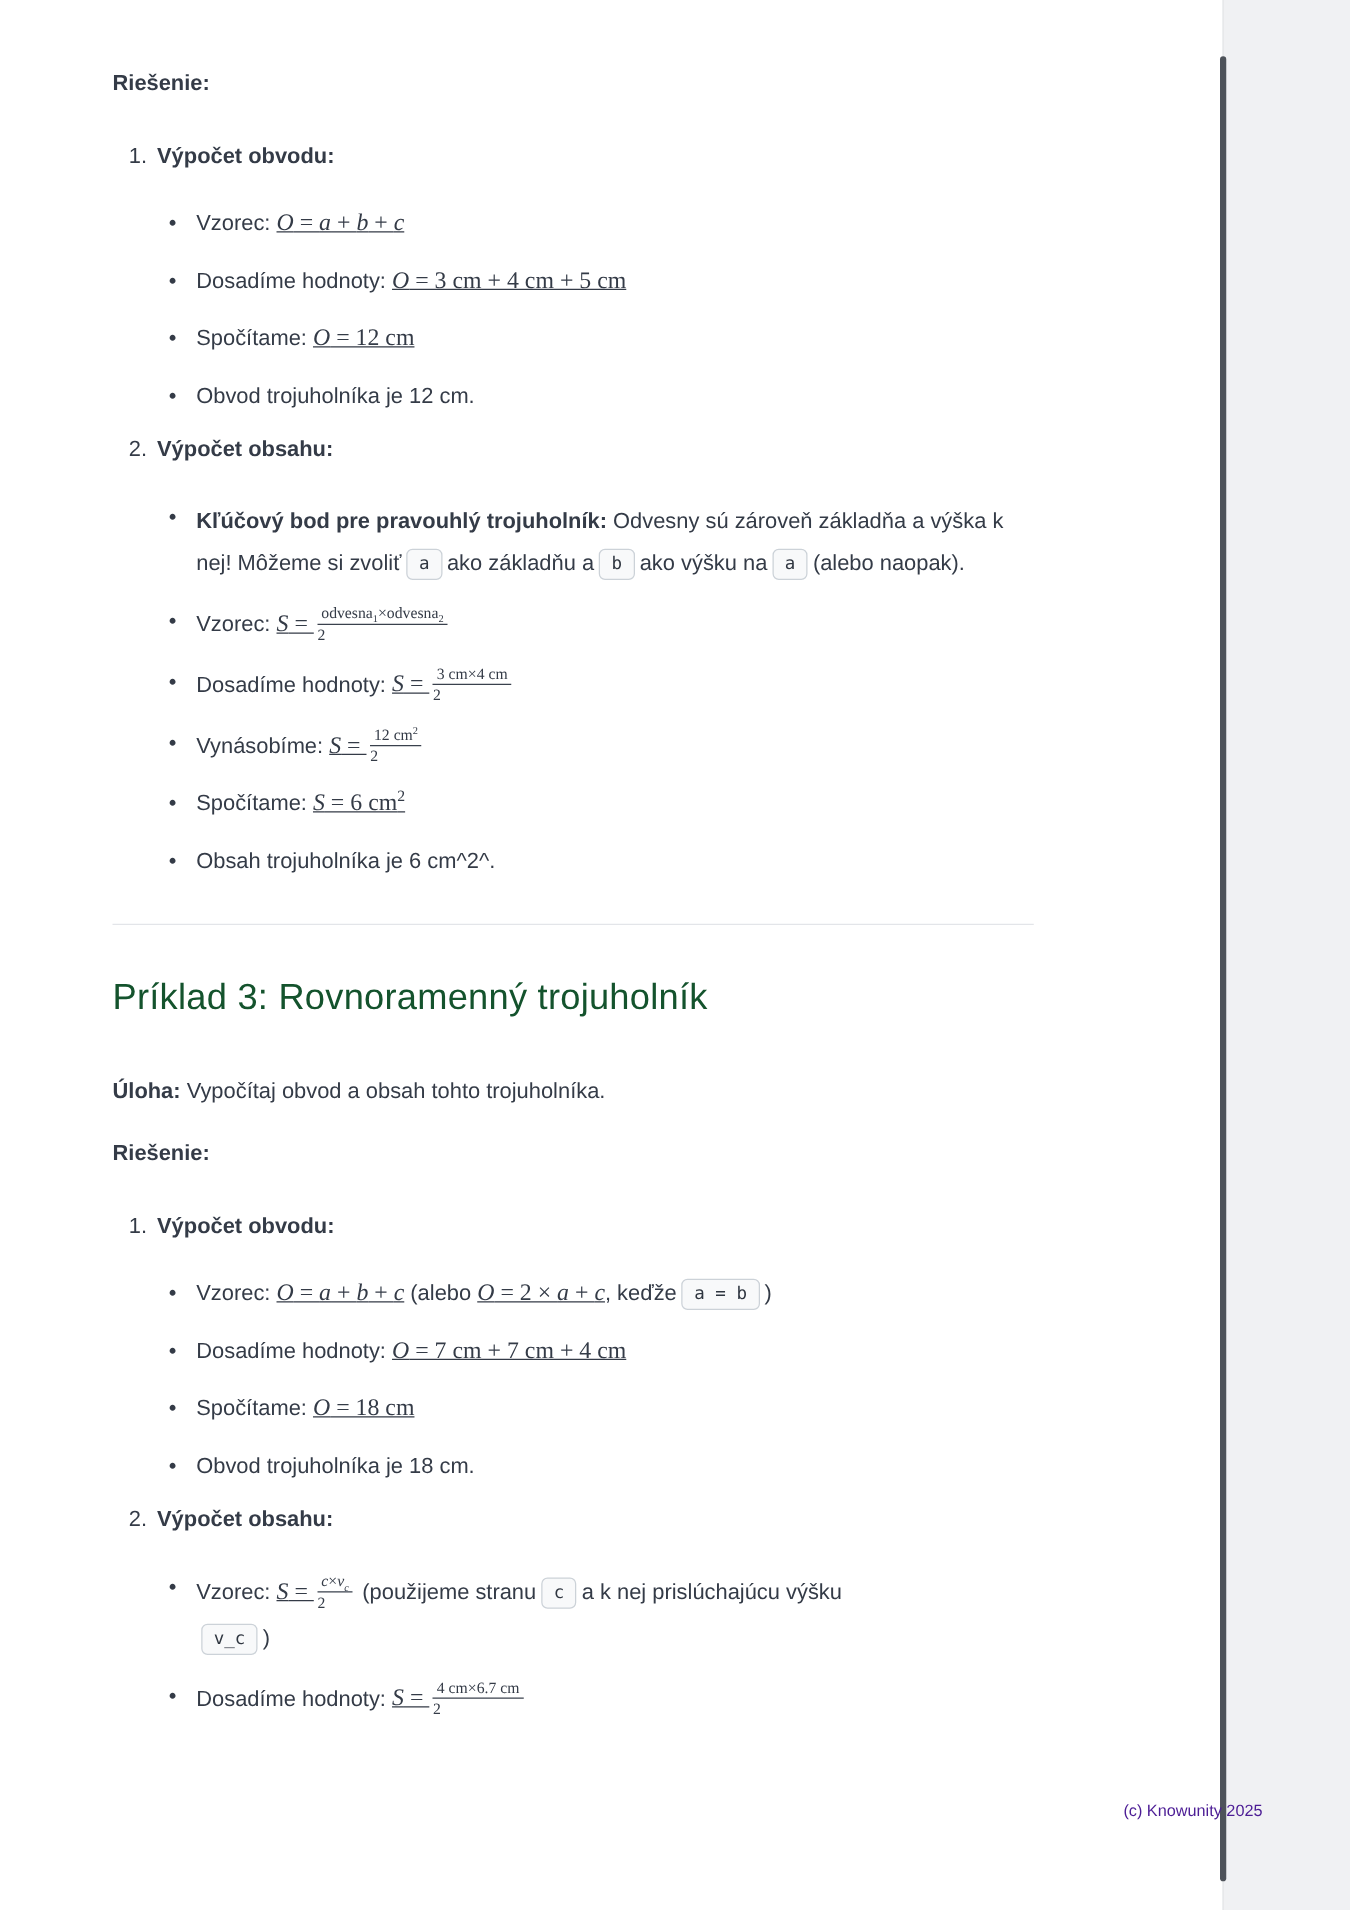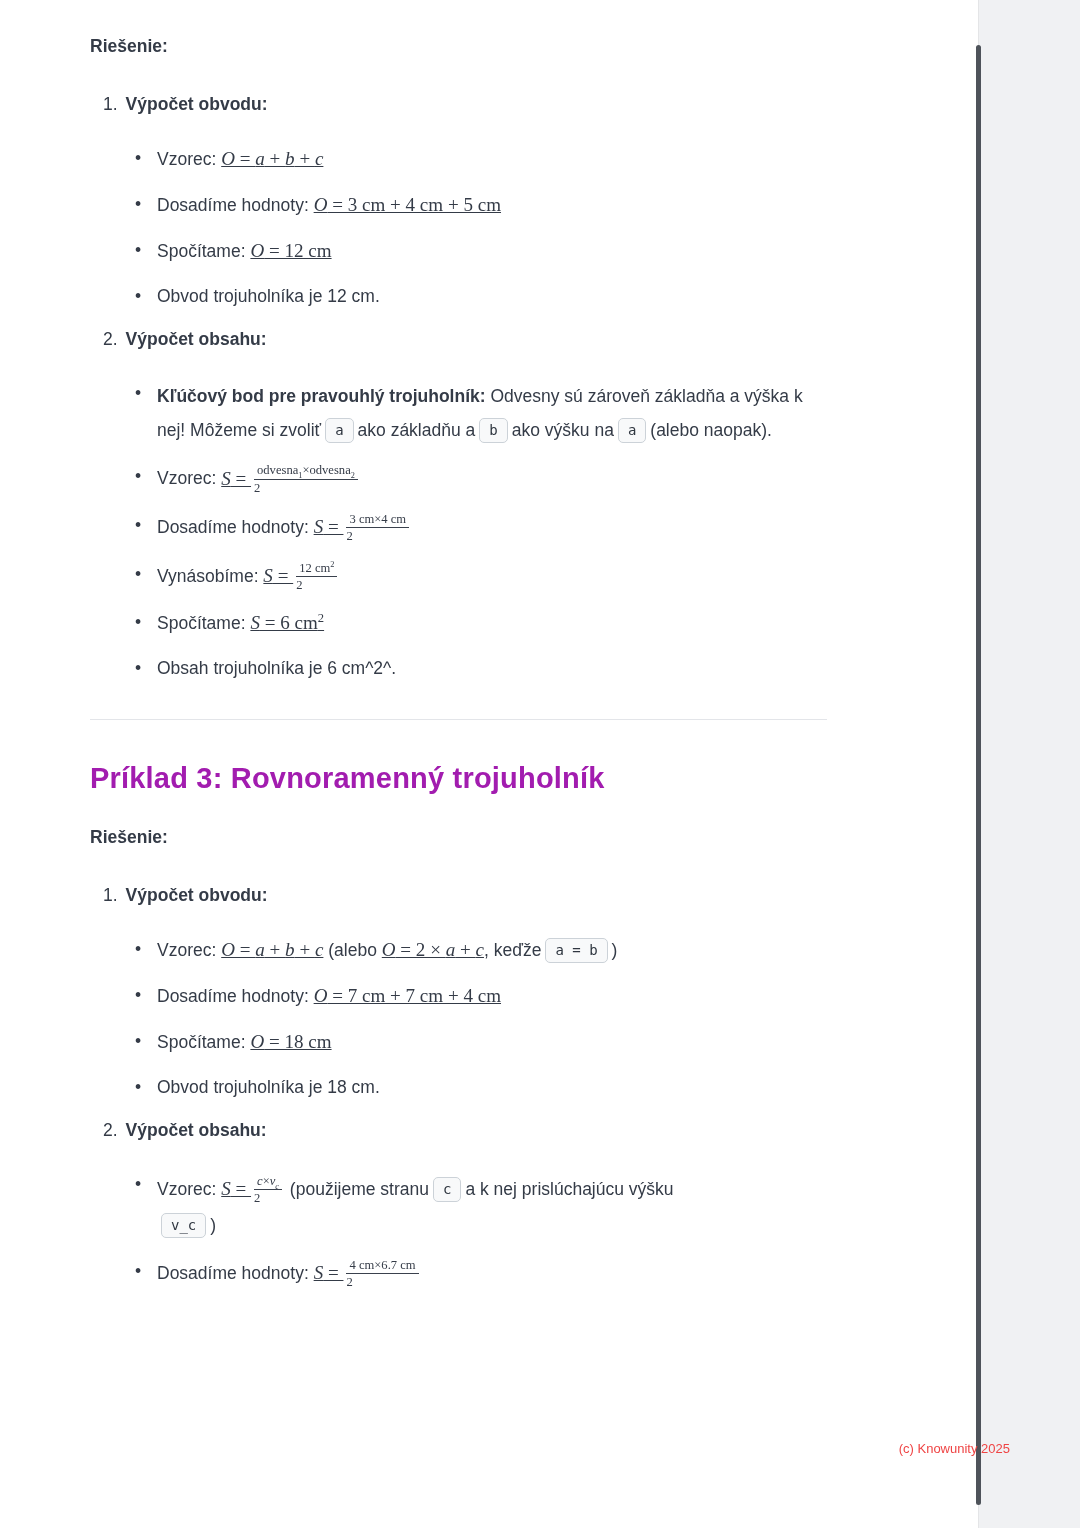--- a/index.html
+++ b/index.html
@@ -2,21 +2,21 @@
 <html><head>
 <meta charset="utf-8">
 <style>
   * { margin:0; padding:0; box-sizing:border-box; }
   html,body { background:#ffffff; }
   body {
     width:1080px; height:1528px; overflow:hidden; position:relative;
     font-family:"Liberation Sans","DejaVu Sans",sans-serif;
     color:#343b47;
   }
-  .page { width:740px; margin-left:90px; padding-top:32px; font-size:17.5px; line-height:1.6; }
+  .page { width:740px; margin-left:90px; padding-top:52px; font-size:17.5px; line-height:1.6; }
   .b { font-weight:700; }
   .it { }
   .sol-label { font-weight:700; margin-bottom:30px; }
   .olist { margin-left:13px; }
   .oli { display:flex; gap:8px; margin-bottom:26px; }
   .onum { font-weight:400; flex:none; }
   .otitle { font-weight:700; }
   .ulist { margin-left:32px; margin-bottom:14px; }
   .uli { display:flex; margin-bottom:15px; }
   .bullet { flex:none; width:22px; color:#343b47; }
@@ -31,25 +31,25 @@
   .frac .fn { display:block; border-bottom:1px solid #3a414d; padding:0 3px; }
   .frac .fd { display:block; }
   .chip {
     font-family:"DejaVu Sans Mono","Liberation Mono",monospace;
     font-size:14px; color:#2f3640; background:#f8f9fa;
     border:1px solid #ccd2d8; border-radius:5px;
     padding:2px 9px; margin:0 4px; display:inline-block;
     line-height:1.35; white-space:pre; vertical-align:1px;
   }
   .divider { border:none; border-top:1px solid #e3e5e9; margin:36px 0 40px; width:737px; }
-  .example-heading { font-size:29px; font-weight:700; color:#a21caf; letter-spacing:.2px;
-                     margin-bottom:26px; line-height:1.3; }
+  .example-heading { font-size:29px; font-weight:400; color:#14532d; letter-spacing:.2px;
+                     margin-bottom:41px; line-height:1.3; }
   .para { margin-bottom:20px; line-height:2.05; }
   .para.tight { line-height:1.6; margin-bottom:22px; }
-  .watermark { position:absolute; right:70px; bottom:72px; font-size:13px; color:#ef4444; z-index:5; }
+  .watermark { position:absolute; right:70px; bottom:72px; font-size:13px; color:#4c1d95; z-index:5; }
   .scroll-track { position:absolute; top:0; right:0; width:102px; height:1528px;
                   background:#f0f1f3; border-left:1px solid #e4e5e7; z-index:2; }
   .scroll-thumb { position:absolute; left:-3px; top:45px; width:5px; height:1460px;
                   background:#4e535a; border-radius:3px; z-index:3; }
 </style>
 </head>
 <body>
 
 <div class="page">
 
@@ -133,20 +133,23 @@
       </div>
     </div>
 
   </div>
 
   <div class="divider"></div>
 
   <h2 class="example-heading">Príklad 3: Rovnoramenný trojuholník</h2>
 
 
+  <p class="para tight">
+    <span class="b">Úloha:</span><span> Vypočítaj obvod a obsah tohto trojuholníka.</span>
+  </p>
 
   <p class="sol-label">Riešenie:</p>
 
   <div class="olist">
 
     <div class="oli">
       <span class="onum">1.</span>
       <span class="otitle">Výpočet obvodu:</span>
     </div>
 

